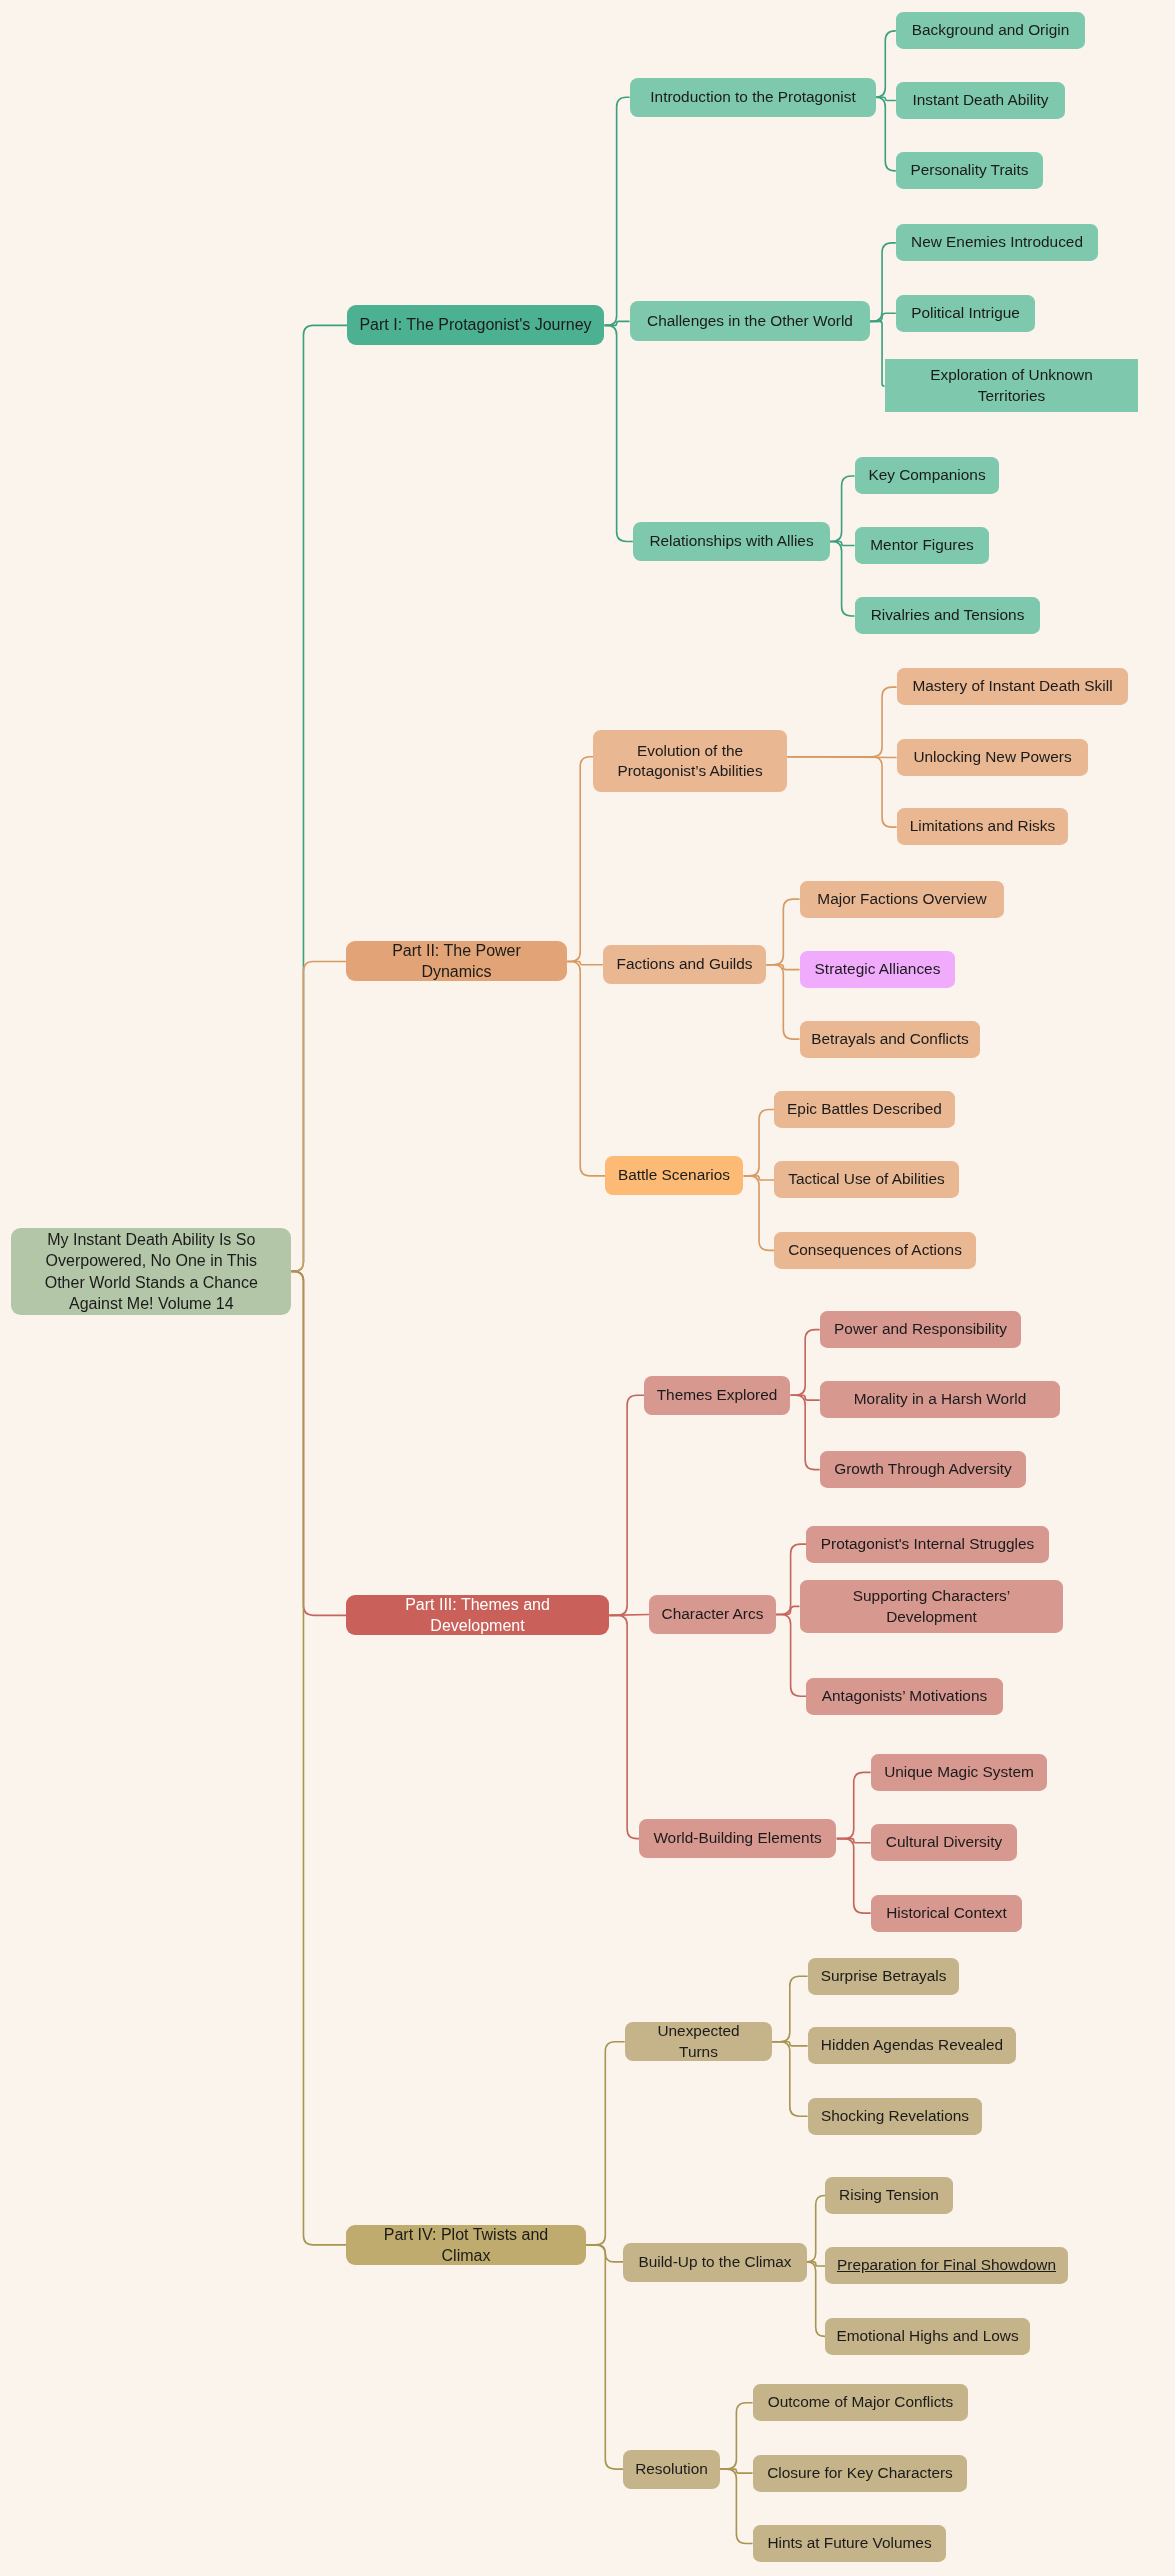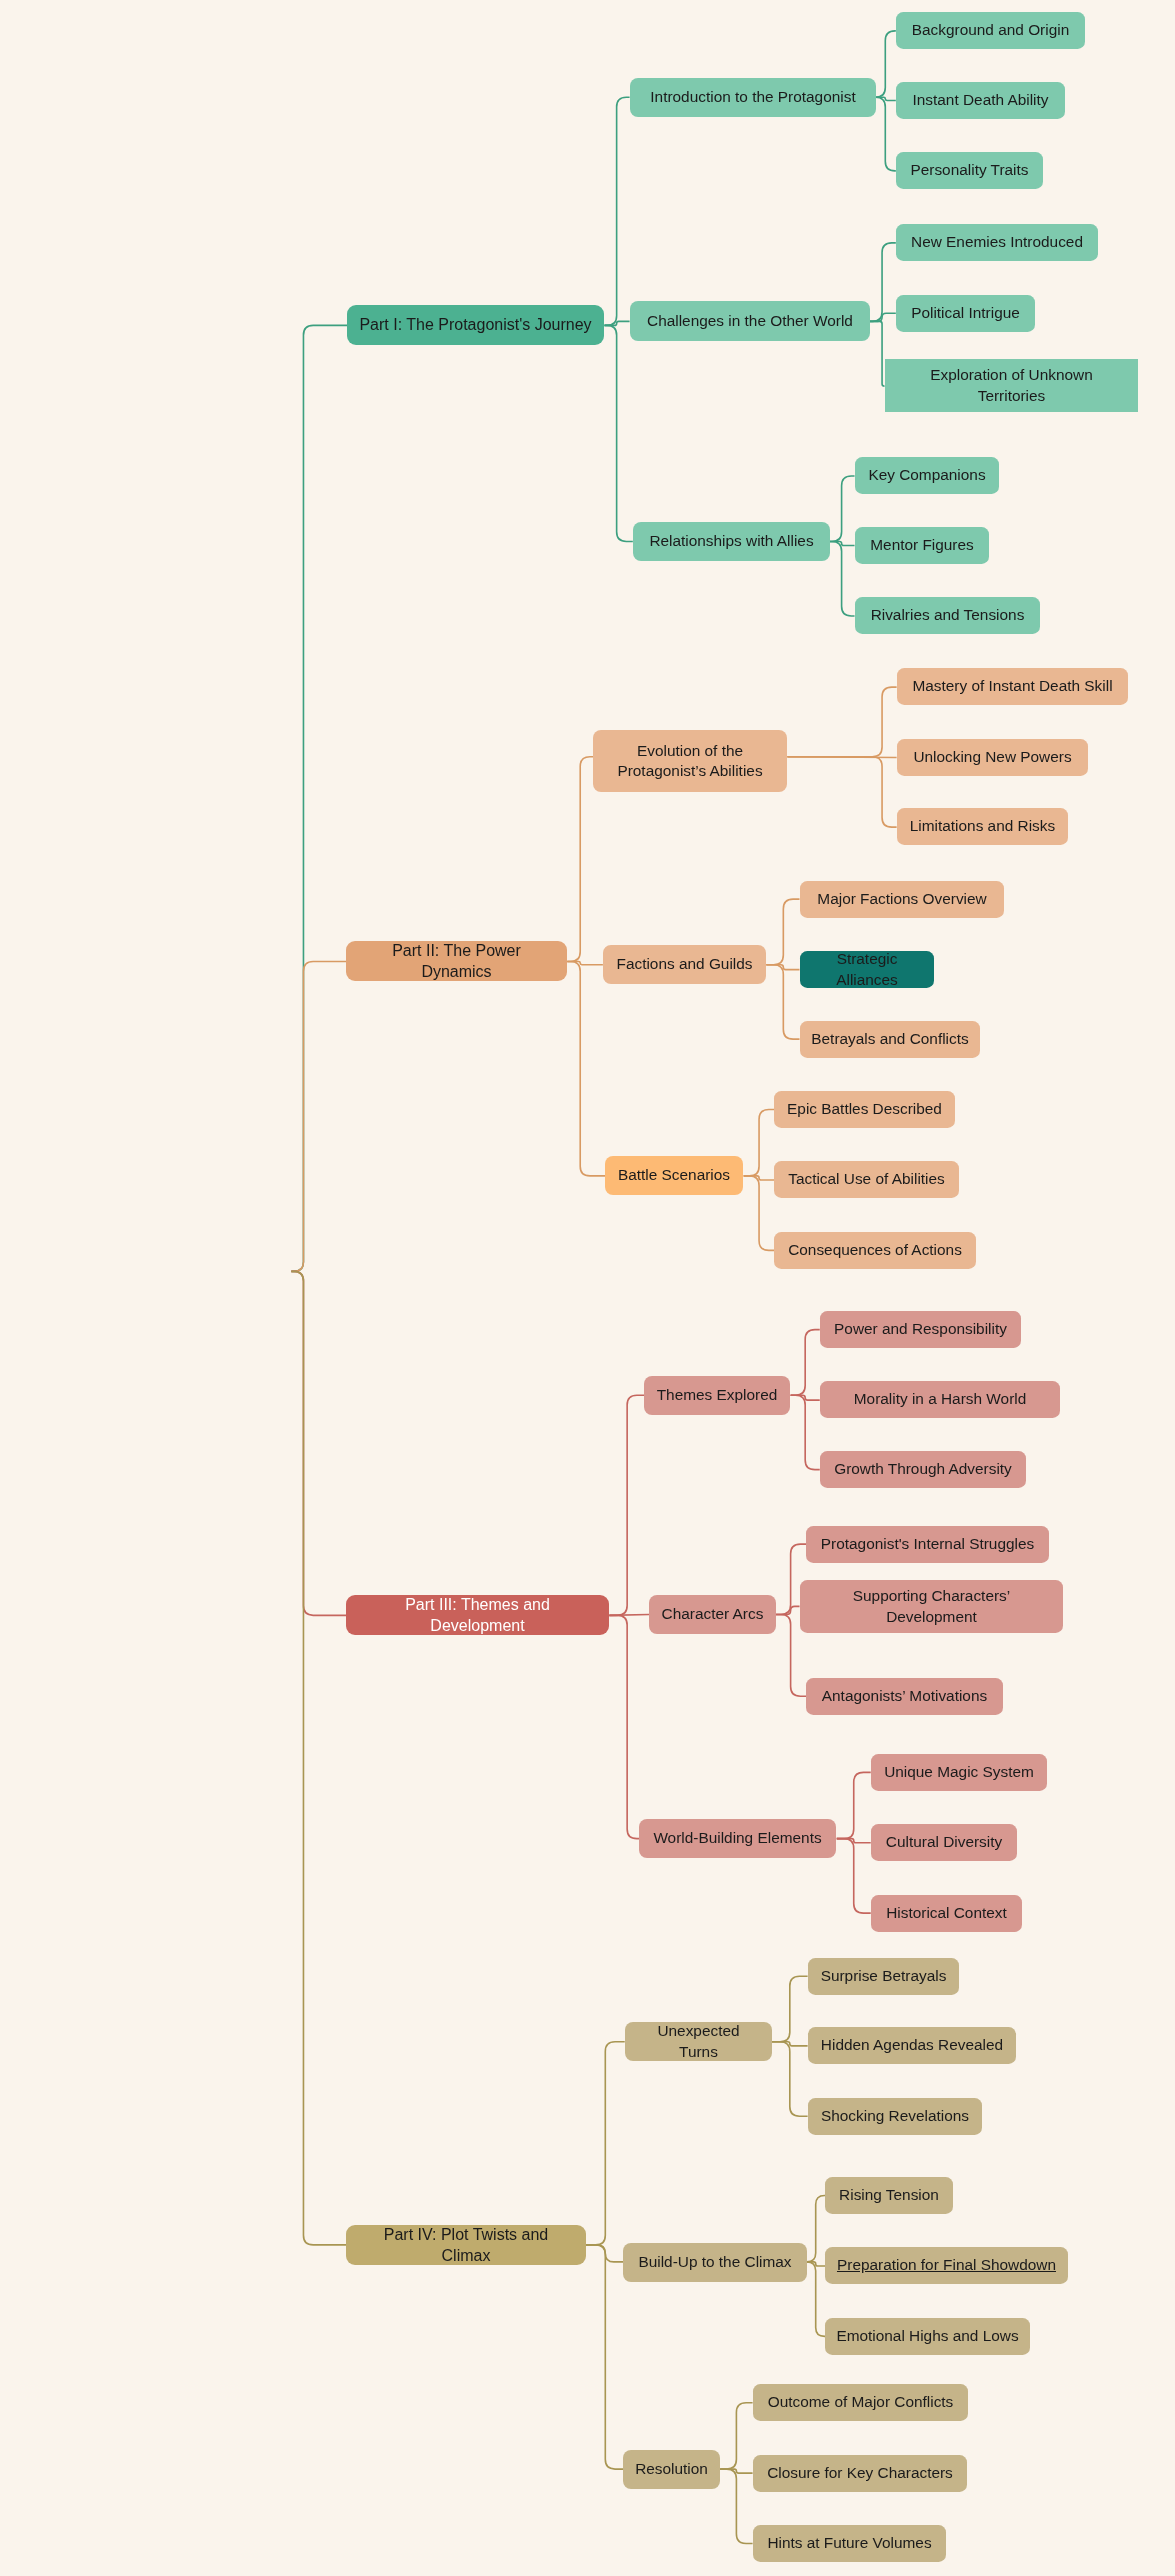--- a/index.html
+++ b/index.html
@@ -86,20 +86,23 @@
       <path d="M 954 2523 L 964 2523 Q 976 2523 976 2511 L 976 2454 Q 976 2442 988 2442 L 998 2442" fill="none" stroke="#a89552" stroke-width="2"></path>
       <path d="M 954 2523 L 973.5 2523 Q 976 2523 976 2525.5 L 976 2525.5 Q 976 2528 978.5 2528 L 998 2528" fill="none" stroke="#a89552" stroke-width="2"></path>
       <path d="M 954 2523 L 964 2523 Q 976 2523 976 2535 L 976 2603 Q 976 2615 988 2615 L 998 2615" fill="none" stroke="#a89552" stroke-width="2"></path>
       <path d="M 997 2795 L 997 2795 Q 1008 2795 1008 2784 L 1008 2724 Q 1008 2713 1019 2713 L 1020 2713" fill="none" stroke="#a89552" stroke-width="2"></path>
       <path d="M 997 2795 L 1005.5 2795 Q 1008 2795 1008 2797.5 L 1008 2797.5 Q 1008 2800 1010.5 2800 L 1020 2800" fill="none" stroke="#a89552" stroke-width="2"></path>
       <path d="M 997 2795 L 997 2795 Q 1008 2795 1008 2806 L 1008 2876 Q 1008 2887 1019 2887 L 1020 2887" fill="none" stroke="#a89552" stroke-width="2"></path>
       <path d="M 890 3051 L 898 3051 Q 910 3051 910 3039 L 910 2981 Q 910 2969 922 2969 L 930 2969" fill="none" stroke="#a89552" stroke-width="2"></path>
       <path d="M 890 3051 L 907.5 3051 Q 910 3051 910 3053.5 L 910 3053.5 Q 910 3056 912.5 3056 L 930 3056" fill="none" stroke="#a89552" stroke-width="2"></path>
       <path d="M 890 3051 L 898 3051 Q 910 3051 910 3063 L 910 3131 Q 910 3143 922 3143 L 930 3143" fill="none" stroke="#a89552" stroke-width="2"></path>
     </svg>
+<div class="node root" style="left: 11.3px; top: 1228px; width: 280px; height: 87px; background: rgb(179, 199, 168);">
+      <span>My Instant Death Ability Is So Overpowered, No One in This Other World Stands a Chance Against Me! Volume 14</span>
+    </div>
     <div class="node lvl1" style="left: 347px; top: 305px; width: 257px; height: 40px; background: rgb(76, 177, 145);">
       <span>Part I: The Protagonist's Journey</span>
     </div>
     <div class="node lvl2" style="left: 630px; top: 78px; width: 246px; height: 39px; background: rgb(126, 201, 173);">
       <span>Introduction to the Protagonist</span>
     </div>
     <div class="node lvl3" style="left: 896px; top: 12px; width: 189px; height: 37px; background: rgb(126, 201, 173);">
       <span>Background and Origin</span>
     </div>
     <div class="node lvl3" style="left: 896px; top: 82px; width: 169px; height: 37px; background: rgb(126, 201, 173);">
@@ -146,21 +149,21 @@
     </div>
     <div class="node lvl3" style="left: 897px; top: 808px; width: 171px; height: 37px; background: rgb(233, 183, 146);">
       <span>Limitations and Risks</span>
     </div>
     <div class="node lvl2" style="left: 603px; top: 945px; width: 163px; height: 39px; background: rgb(233, 183, 146);">
       <span>Factions and Guilds</span>
     </div>
     <div class="node lvl3" style="left: 800px; top: 881px; width: 204px; height: 37px; background: rgb(233, 183, 146);">
       <span>Major Factions Overview</span>
     </div>
-    <div class="node lvl3" style="left: 800px; top: 951px; width: 134px; height: 37px; background: #0f766e;">
+    <div class="node lvl3" style="left: 800px; top: 951px; width: 155px; height: 37px; background: #f0abfc;">
       <span>Strategic Alliances</span>
     </div>
     <div class="node lvl3" style="left: 800px; top: 1021px; width: 180px; height: 37px; background: rgb(233, 183, 146);">
       <span>Betrayals and Conflicts</span>
     </div>
     <div class="node lvl2" style="left: 605px; top: 1156px; width: 138px; height: 39px; background: #fdba74;">
       <span>Battle Scenarios</span>
     </div>
     <div class="node lvl3" style="left: 774px; top: 1091px; width: 181px; height: 37px; background: rgb(233, 183, 146);">
       <span>Epic Battles Described</span>

